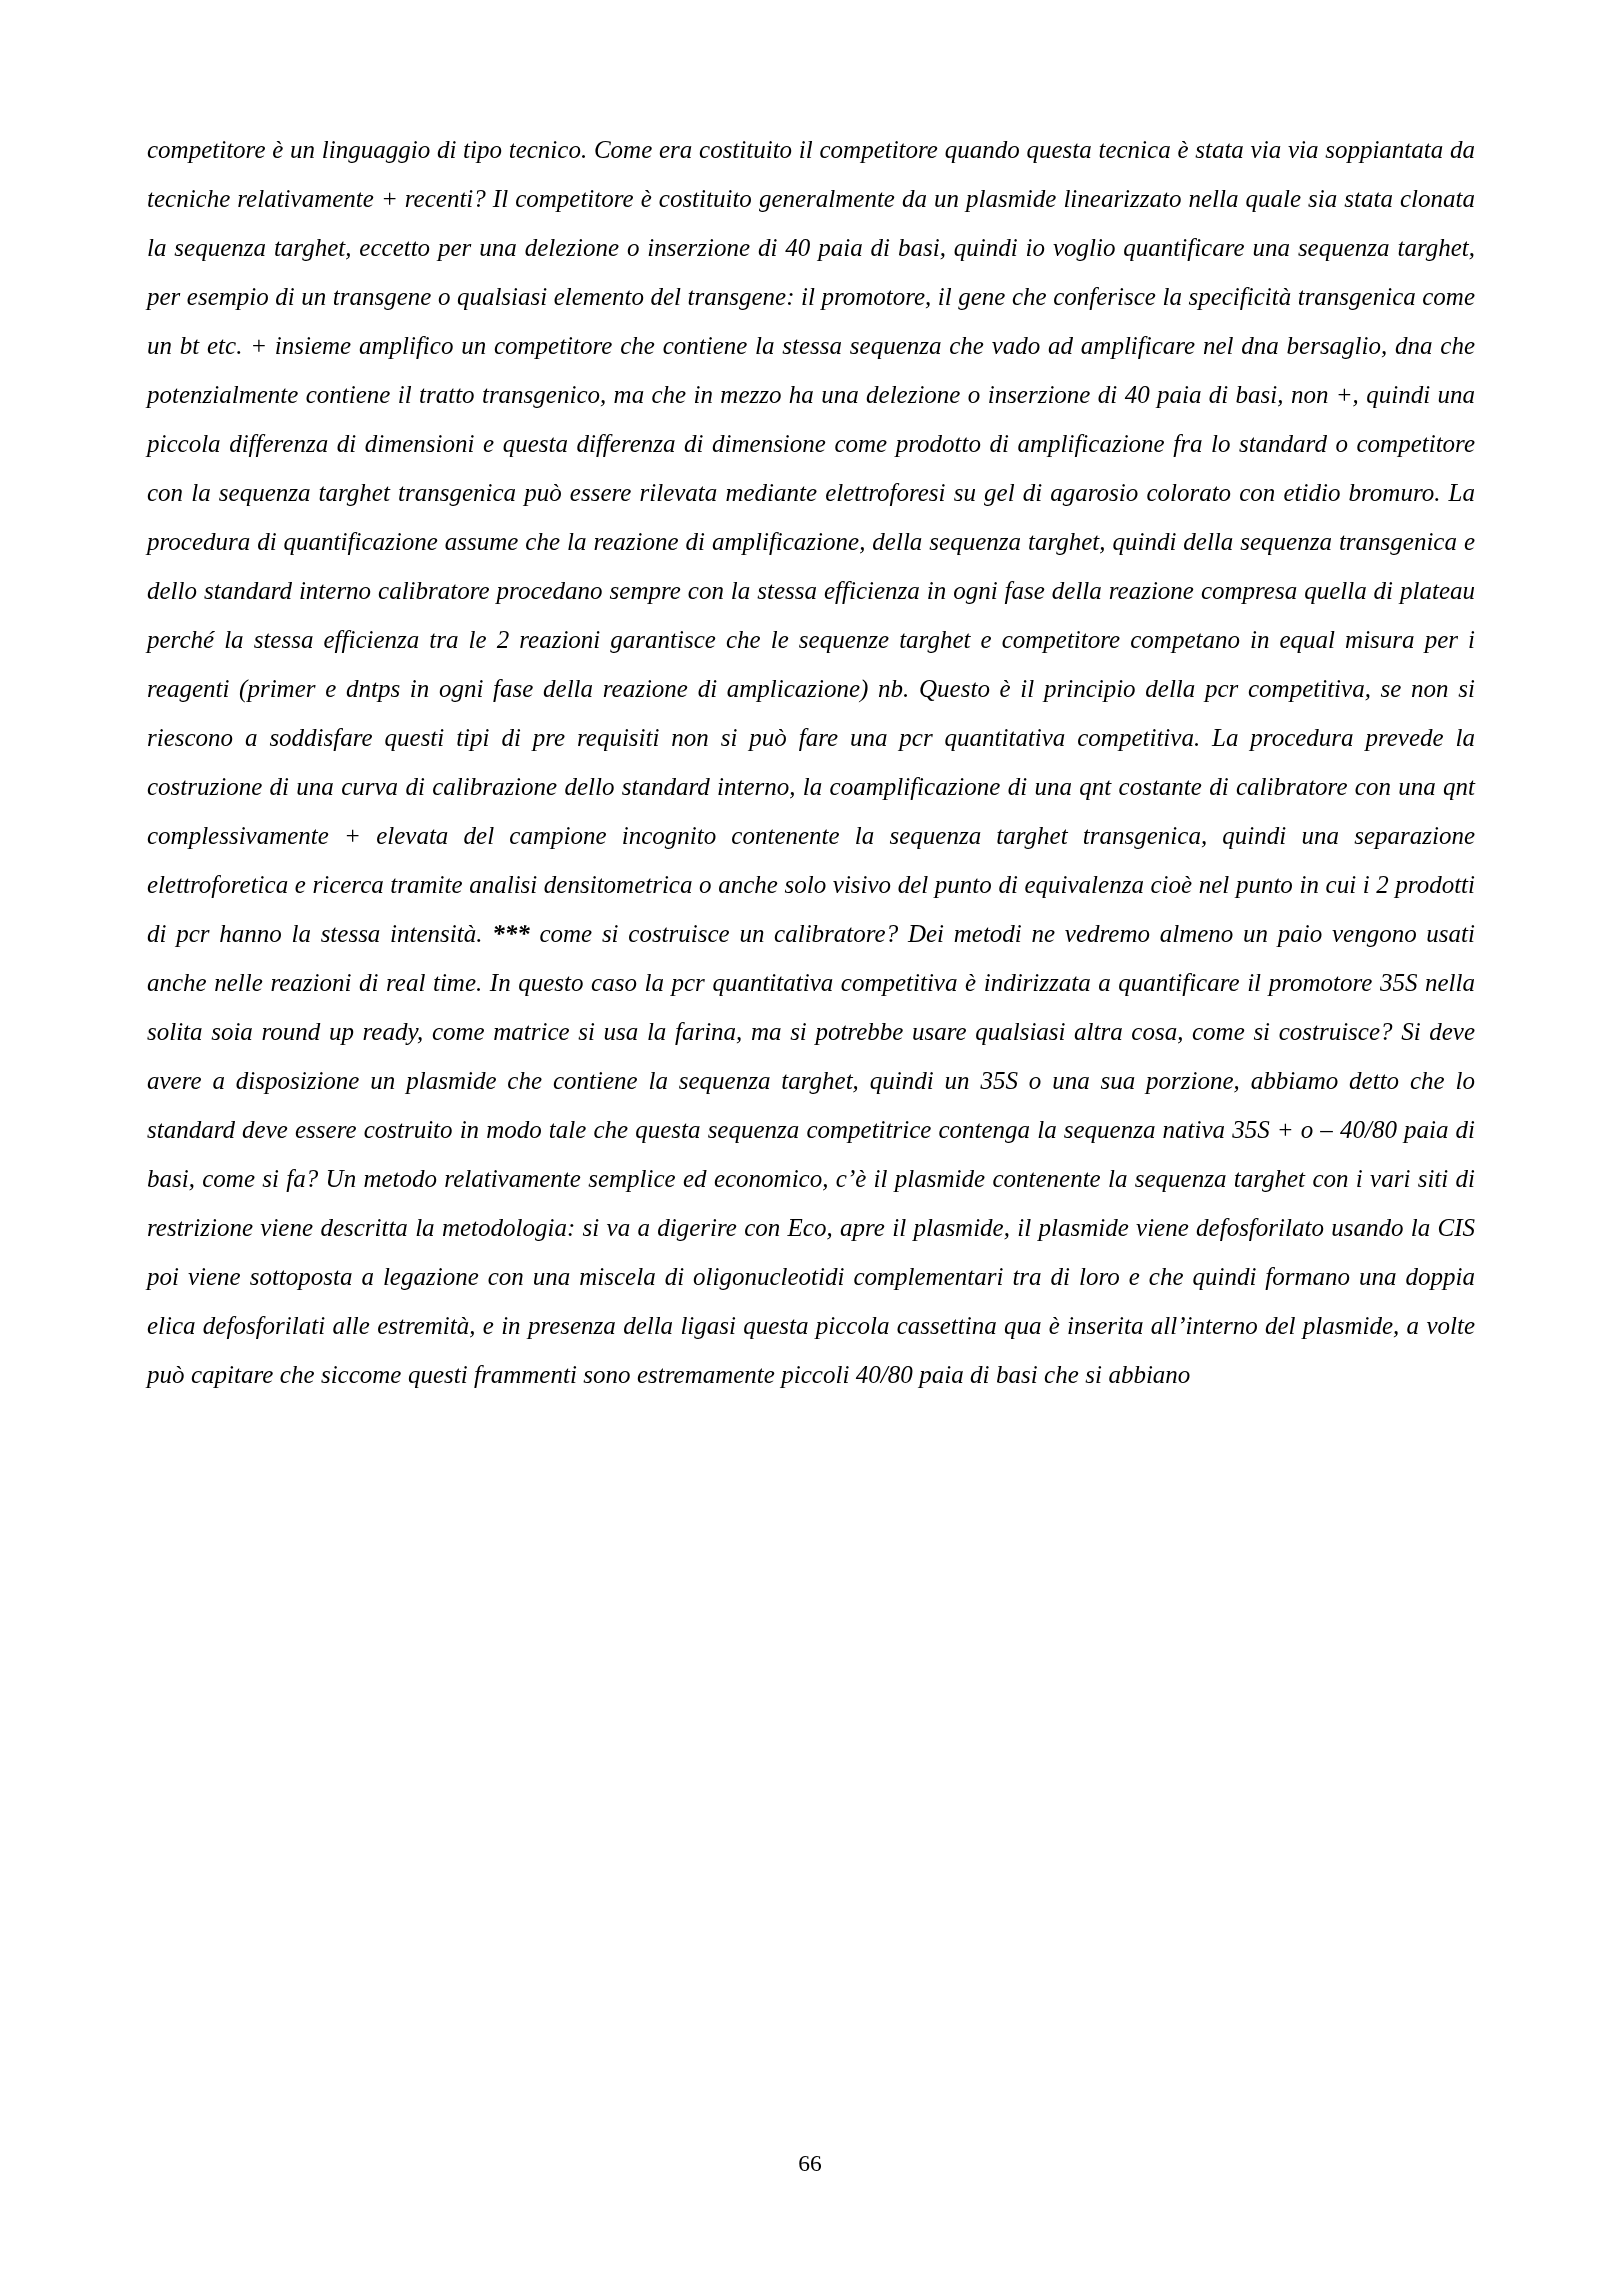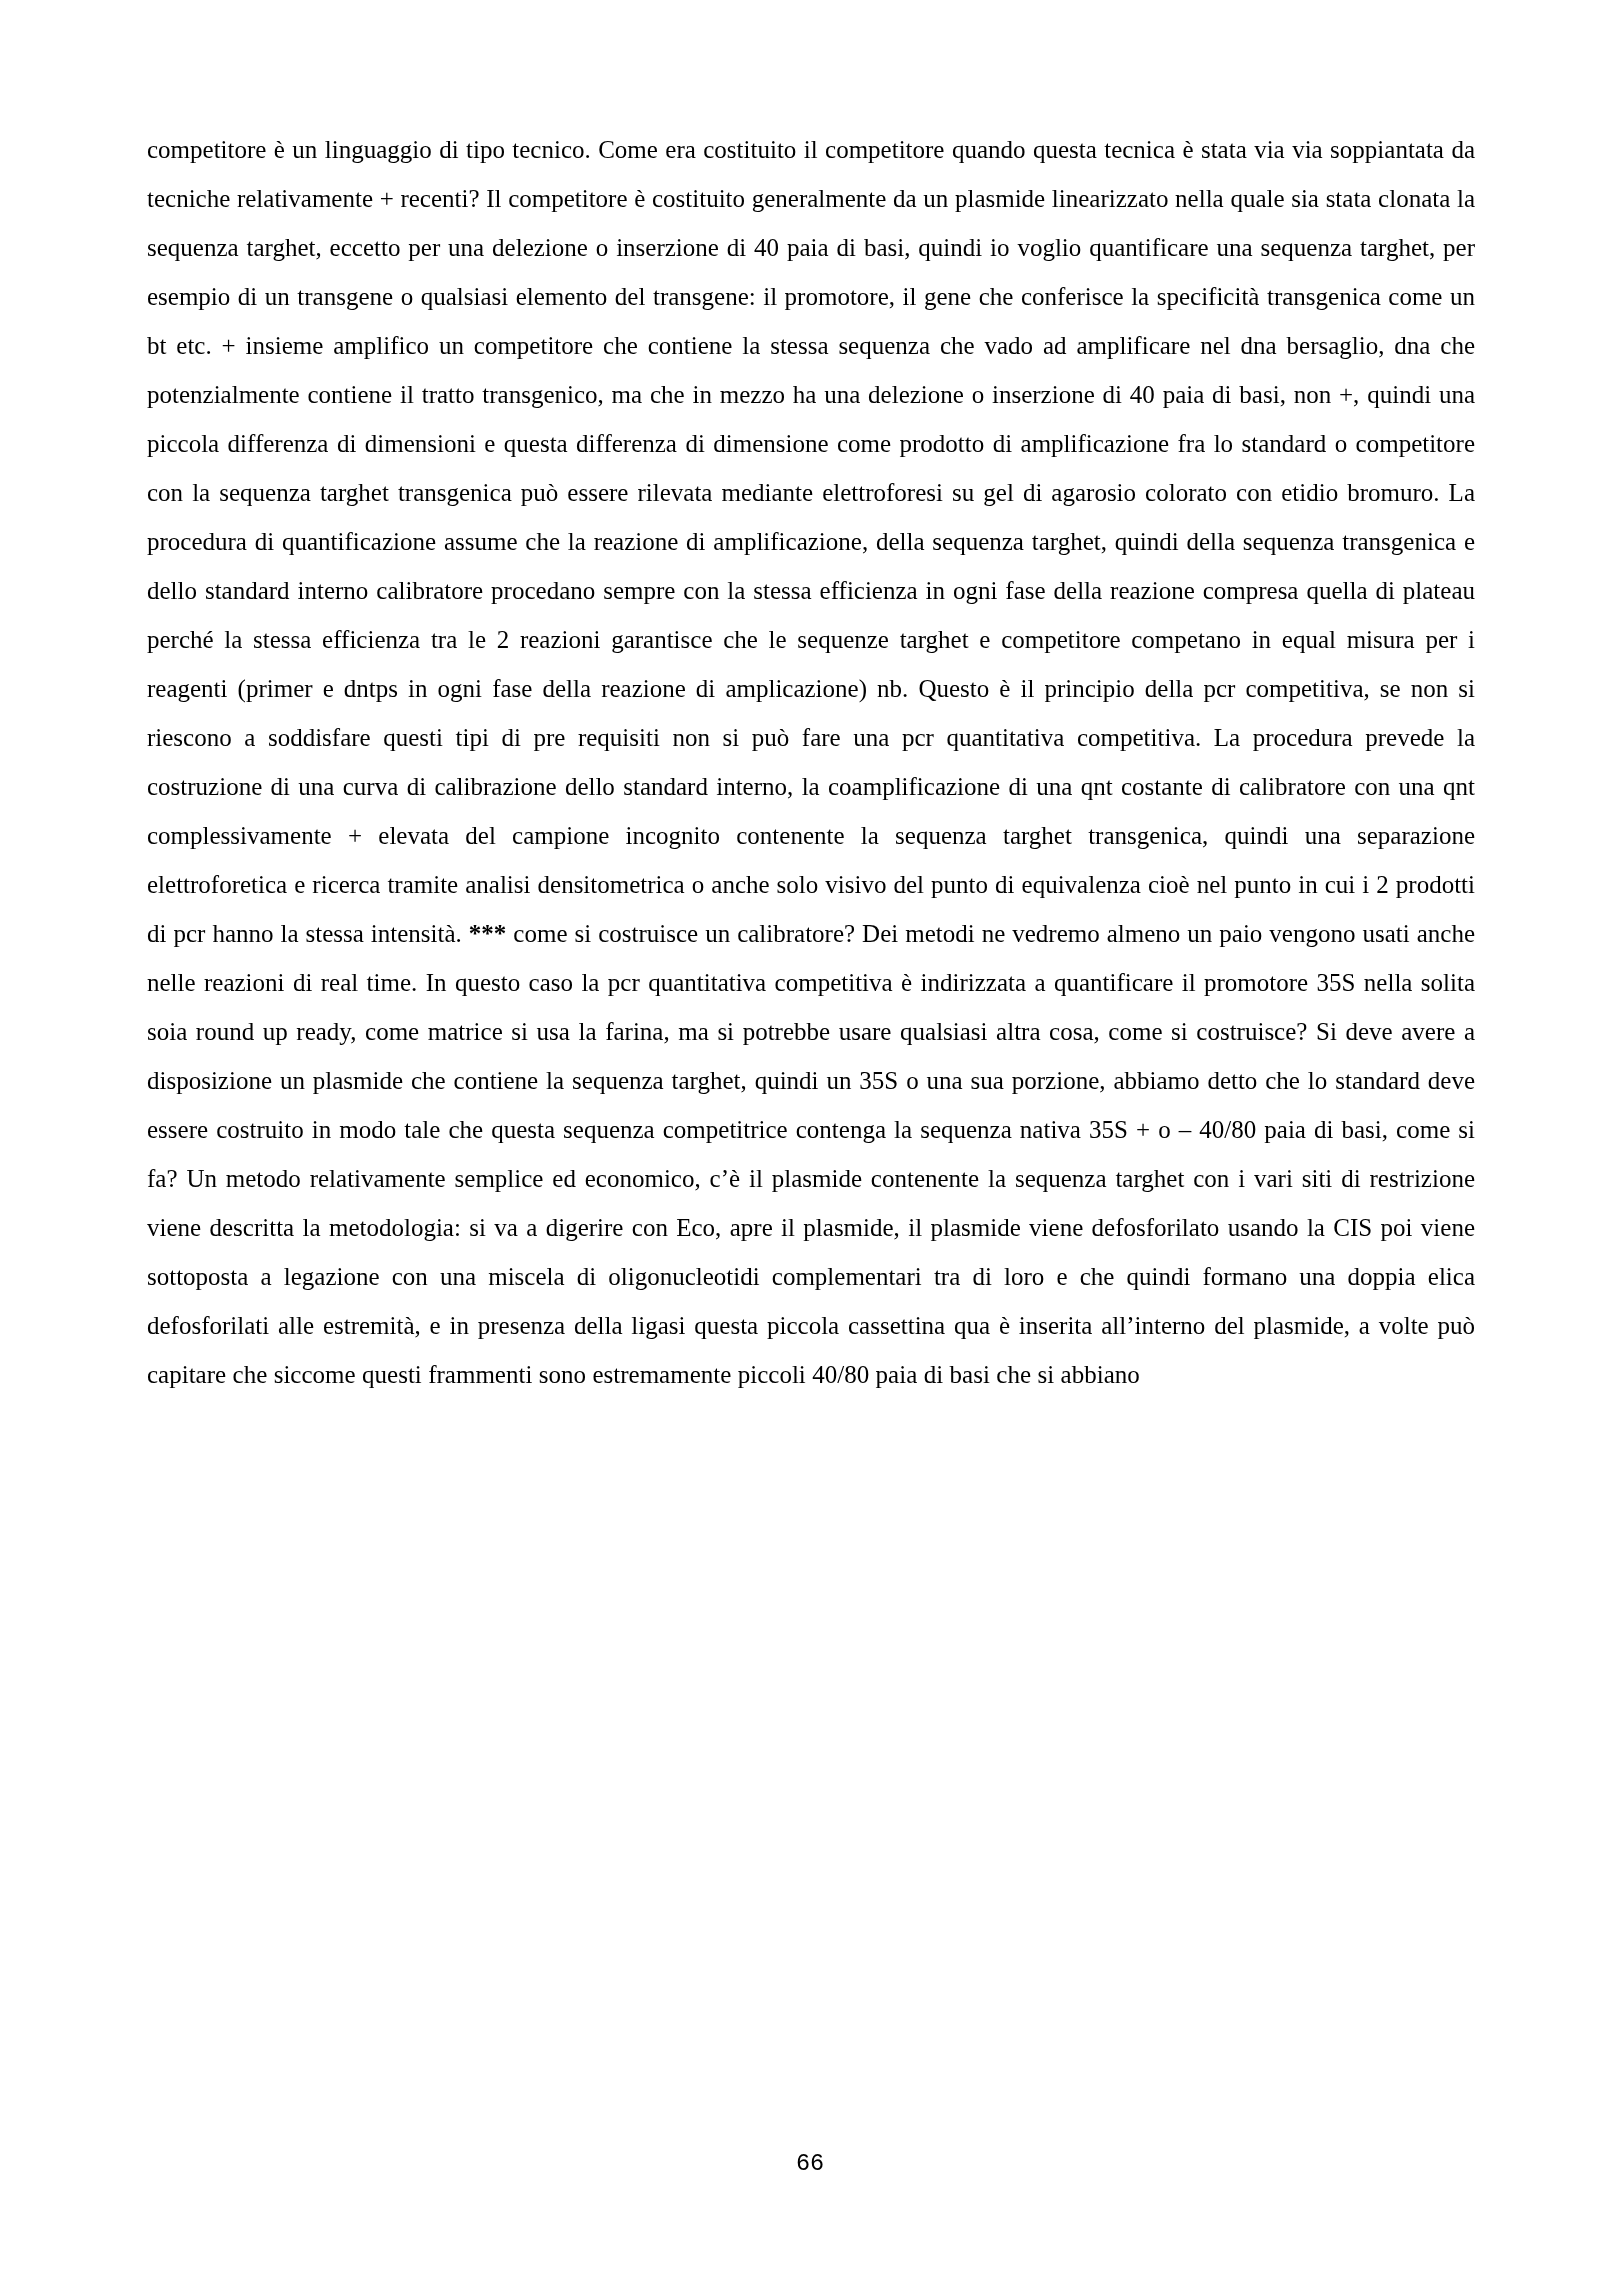--- a/index.html
+++ b/index.html
@@ -21,35 +21,36 @@
     height: 2293px;
     padding: 125px 145px 0 147px;
     position: relative;
   }
   .body-text {
     font-size: 25px;
     line-height: 49px;
     text-align: justify;
     text-justify: inter-word;
     word-spacing: 0.2px;
+    font-style: italic;
   }
   .body-text p {
     margin: 0;
   }
   .stars {
     font-weight: bold;
   }
   .page-number {
     position: absolute;
     left: 0;
     right: 0;
     bottom: 116px;
     text-align: center;
     font-size: 23.5px;
-    font-family: Liberation Mono, monospace;
+    font-family: Liberation Serif, serif;
   }
 </style>
 </head>
 <body>
 
 <div class="page">
   <div class="body-text">
     <p><span>competitore è un linguaggio di tipo tecnico. Come era costituito il competitore quando questa tecnica è stata via via soppiantata da tecniche relativamente + recenti? Il competitore è costituito generalmente da un plasmide linearizzato nella quale sia stata clonata la sequenza targhet, eccetto per una delezione o inserzione di 40 paia di basi, quindi io voglio quantificare una sequenza targhet, per esempio di un transgene o qualsiasi elemento del transgene: il promotore, il gene che conferisce la specificità transgenica come un bt etc. + insieme amplifico un competitore che contiene la stessa sequenza che vado ad amplificare nel dna bersaglio, dna che potenzialmente contiene il tratto transgenico, ma che in mezzo ha una delezione o inserzione di 40 paia di basi, non +, quindi una piccola differenza di dimensioni e questa differenza di dimensione come prodotto di amplificazione fra lo standard o competitore con la sequenza targhet transgenica può essere rilevata mediante elettroforesi su gel di agarosio colorato con etidio bromuro. La procedura di quantificazione assume che la reazione di amplificazione, della sequenza targhet, quindi della sequenza transgenica e dello standard interno calibratore procedano sempre con la stessa efficienza in ogni fase della reazione compresa quella di plateau perché la stessa efficienza tra le 2 reazioni garantisce che le sequenze targhet e competitore competano in equal misura per i reagenti (primer e dntps in ogni fase della reazione di amplicazione) nb. Questo è il principio della pcr competitiva, se non si riescono a soddisfare questi tipi di pre requisiti non si può fare una pcr quantitativa competitiva. La procedura prevede la costruzione di una curva di calibrazione dello standard interno, la coamplificazione di una qnt costante di calibratore con una qnt complessivamente + elevata del campione incognito contenente la sequenza targhet transgenica, quindi una separazione elettroforetica e ricerca tramite analisi densitometrica o anche solo visivo del punto di equivalenza cioè nel punto in cui i 2 prodotti di pcr hanno la stessa intensità. </span><span class="stars">***</span><span> come si costruisce un calibratore? Dei metodi ne vedremo almeno un paio vengono usati anche nelle reazioni di real time. In questo caso la pcr quantitativa competitiva è indirizzata a quantificare il promotore 35S nella solita soia round up ready, come matrice si usa la farina, ma si potrebbe usare qualsiasi altra cosa, come si costruisce? Si deve avere a disposizione un plasmide che contiene la sequenza targhet, quindi un 35S o una sua porzione, abbiamo detto che lo standard deve essere costruito in modo tale che questa sequenza competitrice contenga la sequenza nativa 35S + o – 40/80 paia di basi, come si fa? Un metodo relativamente semplice ed economico, c’è il plasmide contenente la sequenza targhet con i vari siti di restrizione viene descritta la metodologia: si va a digerire con Eco, apre il plasmide, il plasmide viene defosforilato usando la CIS poi viene sottoposta a legazione con una miscela di oligonucleotidi complementari tra di loro e che quindi formano una doppia elica defosforilati alle estremità, e in presenza della ligasi questa piccola cassettina qua è inserita all’interno del plasmide, a volte può capitare che siccome questi frammenti sono estremamente piccoli 40/80 paia di basi che si abbiano</span></p>
   </div>
   <div class="page-number">66</div>

